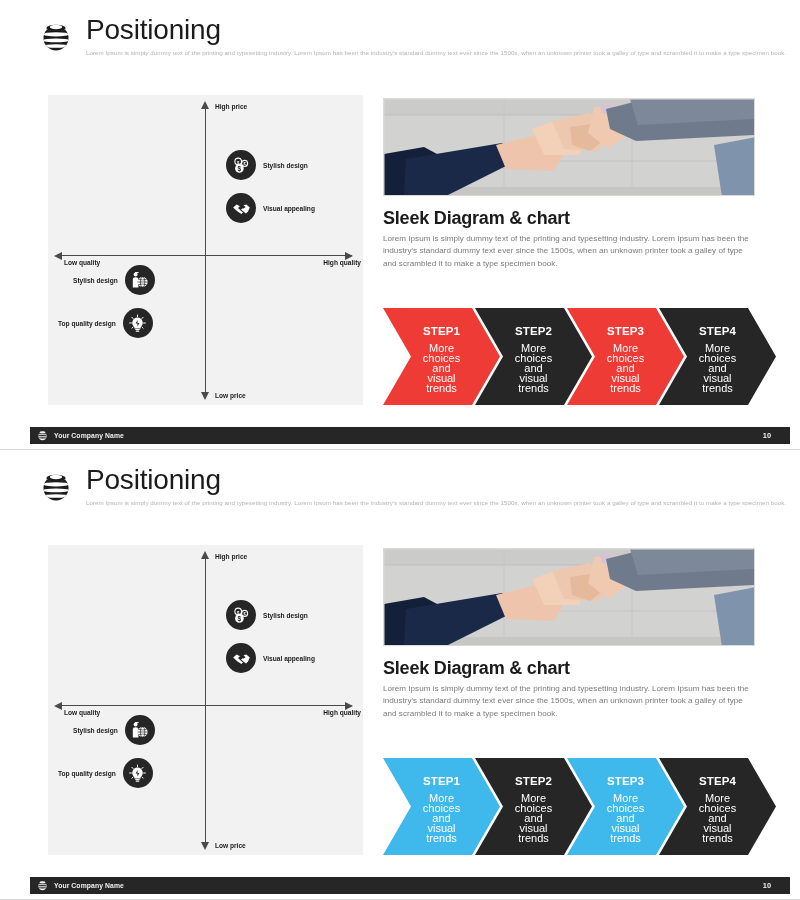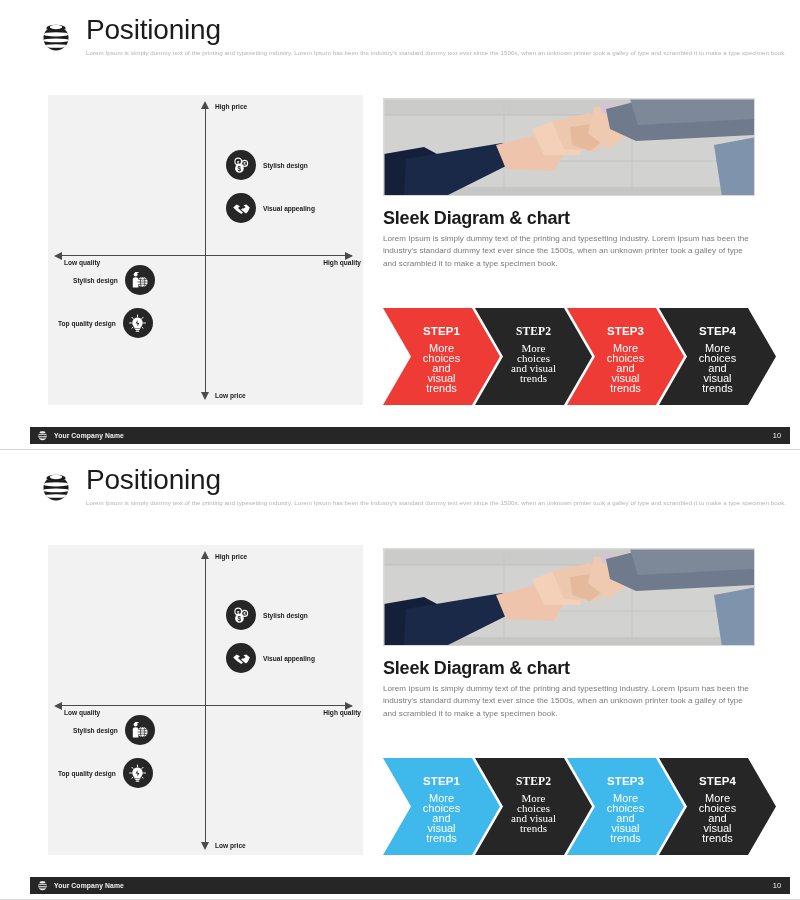--- a/index.html
+++ b/index.html
@@ -95,35 +95,35 @@
     clip-path:polygon(0 0, 89px 0, 117px 48.5px, 89px 97px, 0 97px, 28px 48.5px);
   }
   .step .sname{
     margin-top:17px;font-size:11.5px;font-weight:bold;letter-spacing:0.1px;
   }
   .step .sdesc{
     margin-top:6px;font-size:11px;line-height:10px;font-weight:normal;
     padding:0 34px;
   }
   .st1{left:0;}
-  .st2{left:92px;font-family:Liberation Serif, serif;}
+  .st2{left:92px;}
   .st3{left:184px;}
   .st4{left:276px;}
 
   
   .footer{
     position:absolute;left:30px;bottom:6px;width:760px;height:17px;
     background:#262626;display:flex;align-items:center;
   }
   .footer .flogo{margin-left:7px;width:11px;height:11px;display:flex;align-items:center;}
   .footer .fname{
     margin-left:6px;font-size:6.8px;font-weight:bold;color:#f0f0f0;letter-spacing:0.1px;
   }
   .footer .fnum{
-    margin-left:auto;margin-right:9px;font-size:7.4px;color:#f0f0f0;font-weight:normal;
+    margin-left:auto;margin-right:19px;font-size:7.4px;color:#f0f0f0;font-weight:bold;
   }
   .divider{position:absolute;left:0;width:800px;height:1px;background:#d6d6d6;}
   .d1{top:449px;}
   .d2{top:899px;}
 </style>
 </head>
 <body>
 
 <div class="page">
 

